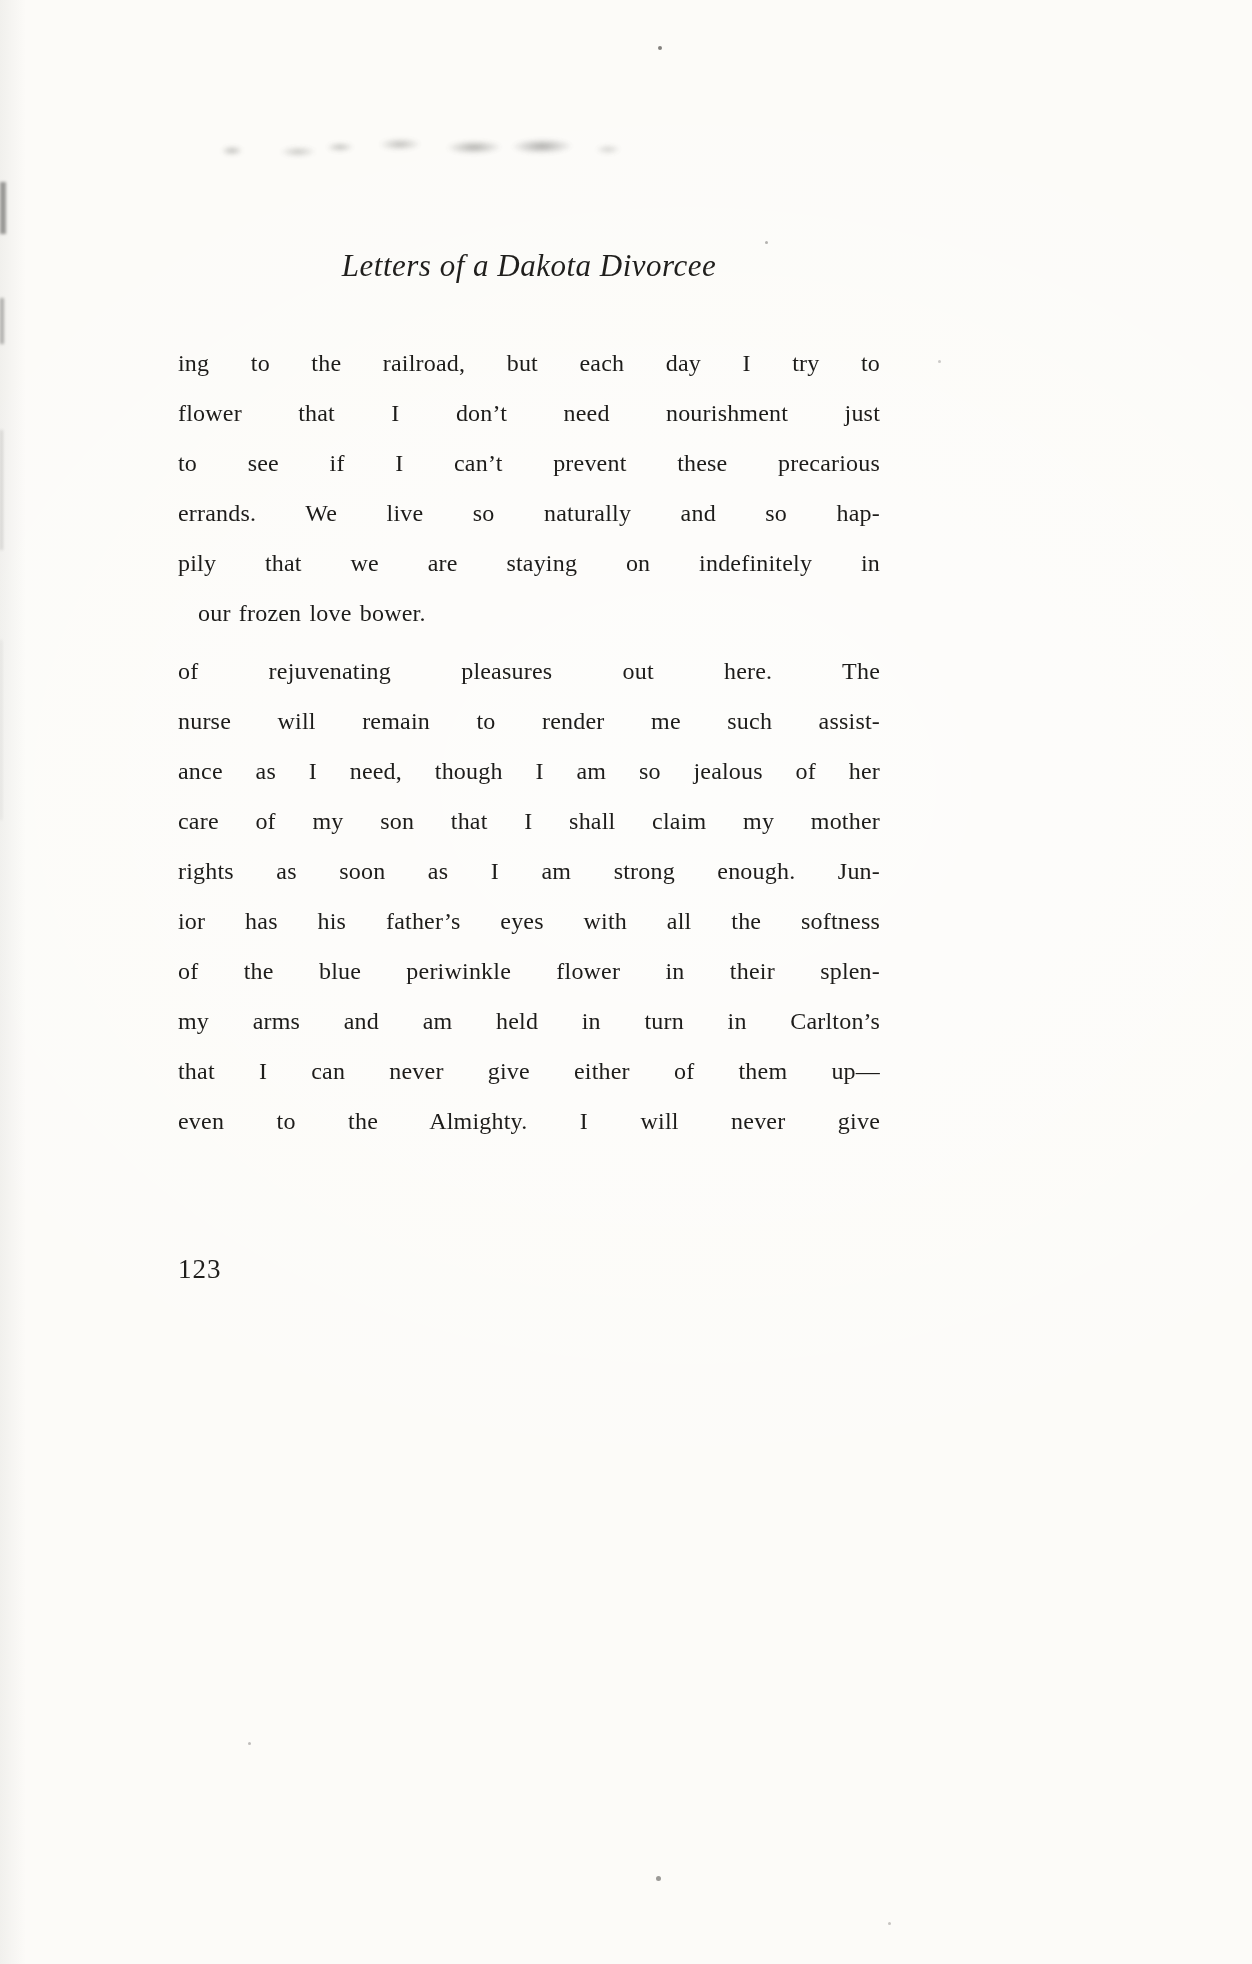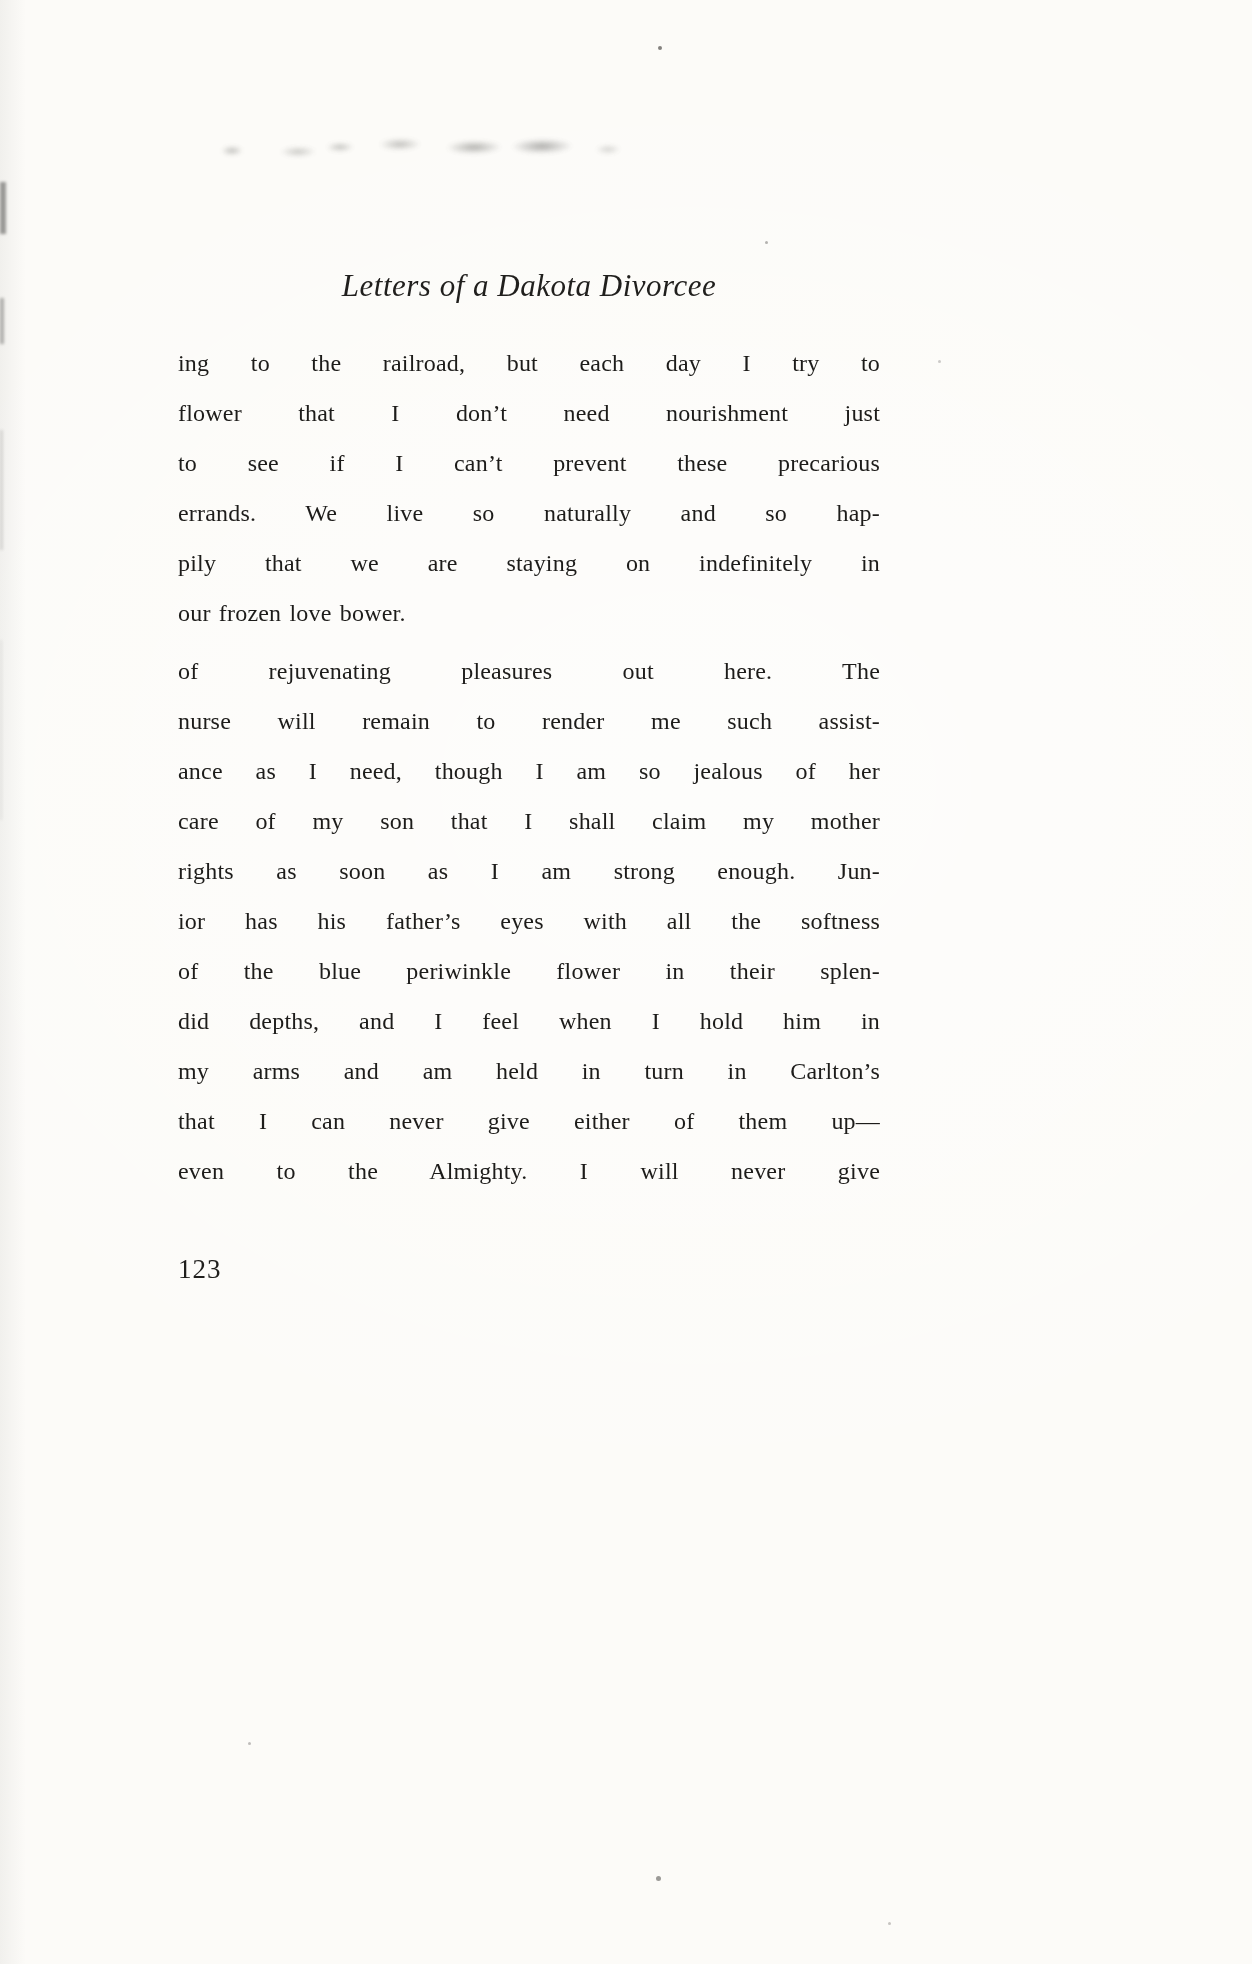--- a/index.html
+++ b/index.html
@@ -59,21 +59,21 @@
   .speck.s2 { left: 765px; top: 241px;  width: 3px; height: 3px; opacity:.6; }
   .speck.s3 { left: 938px; top: 360px;  width: 3px; height: 3px; opacity:.4; }
   .speck.s4 { left: 248px; top: 1742px; width: 3px; height: 3px; opacity:.5; }
   .speck.s5 { left: 656px; top: 1876px; width: 5px; height: 5px; opacity:.8; }
   .speck.s6 { left: 888px; top: 1922px; width: 3px; height: 3px; opacity:.45; }
 
   
   .running-header {
     position: absolute;
     left: 178px;
-    top: 268px;
+    top: 248px;
     width: 702px;
     text-align: center;
     font-style: italic;
     font-size: 31px;
     letter-spacing: 0.5px;
     color: #201f1d;
   }
   .body-text {
     position: absolute;
     left: 178px;
@@ -85,20 +85,21 @@
     font-size: 24px;
     line-height: 50px;
     letter-spacing: 0.2px;
     word-spacing: 2px;
     text-align: justify;
     text-align-last: justify;
     white-space: normal;
   }
   .line.last {
     text-align-last: left;
+    margin-left: 20px;
   }
   .line.indent {
     text-indent: 28px;
   }
   .page-number {
     position: absolute;
     left: 178px;
     top: 1254px;
     width: 702px;
     text-align: left;
@@ -136,21 +137,20 @@
         <div class="line last">our frozen love bower.</div>
       </div>
       <div class="paragraph">
         <div class="line">of rejuvenating pleasures out here.  The</div>
         <div class="line">nurse will remain to render me such assist-</div>
         <div class="line">ance as I need, though I am so jealous of her</div>
         <div class="line">care of my son that I shall claim my mother</div>
         <div class="line">rights as soon as I am strong enough.  Jun-</div>
         <div class="line">ior has his father’s eyes with all the softness</div>
         <div class="line">of the blue periwinkle flower in their splen-</div>
-        <div class="line">did depths, and I feel when I hold him in</div>
         <div class="line">my arms and am held in turn in Carlton’s</div>
         <div class="line">that I can never give either of them up—</div>
         <div class="line">even to the Almighty.  I will never give</div>
       </div>
     </div>
 
   <div class="page-number">123</div>
 
 </div>
 

